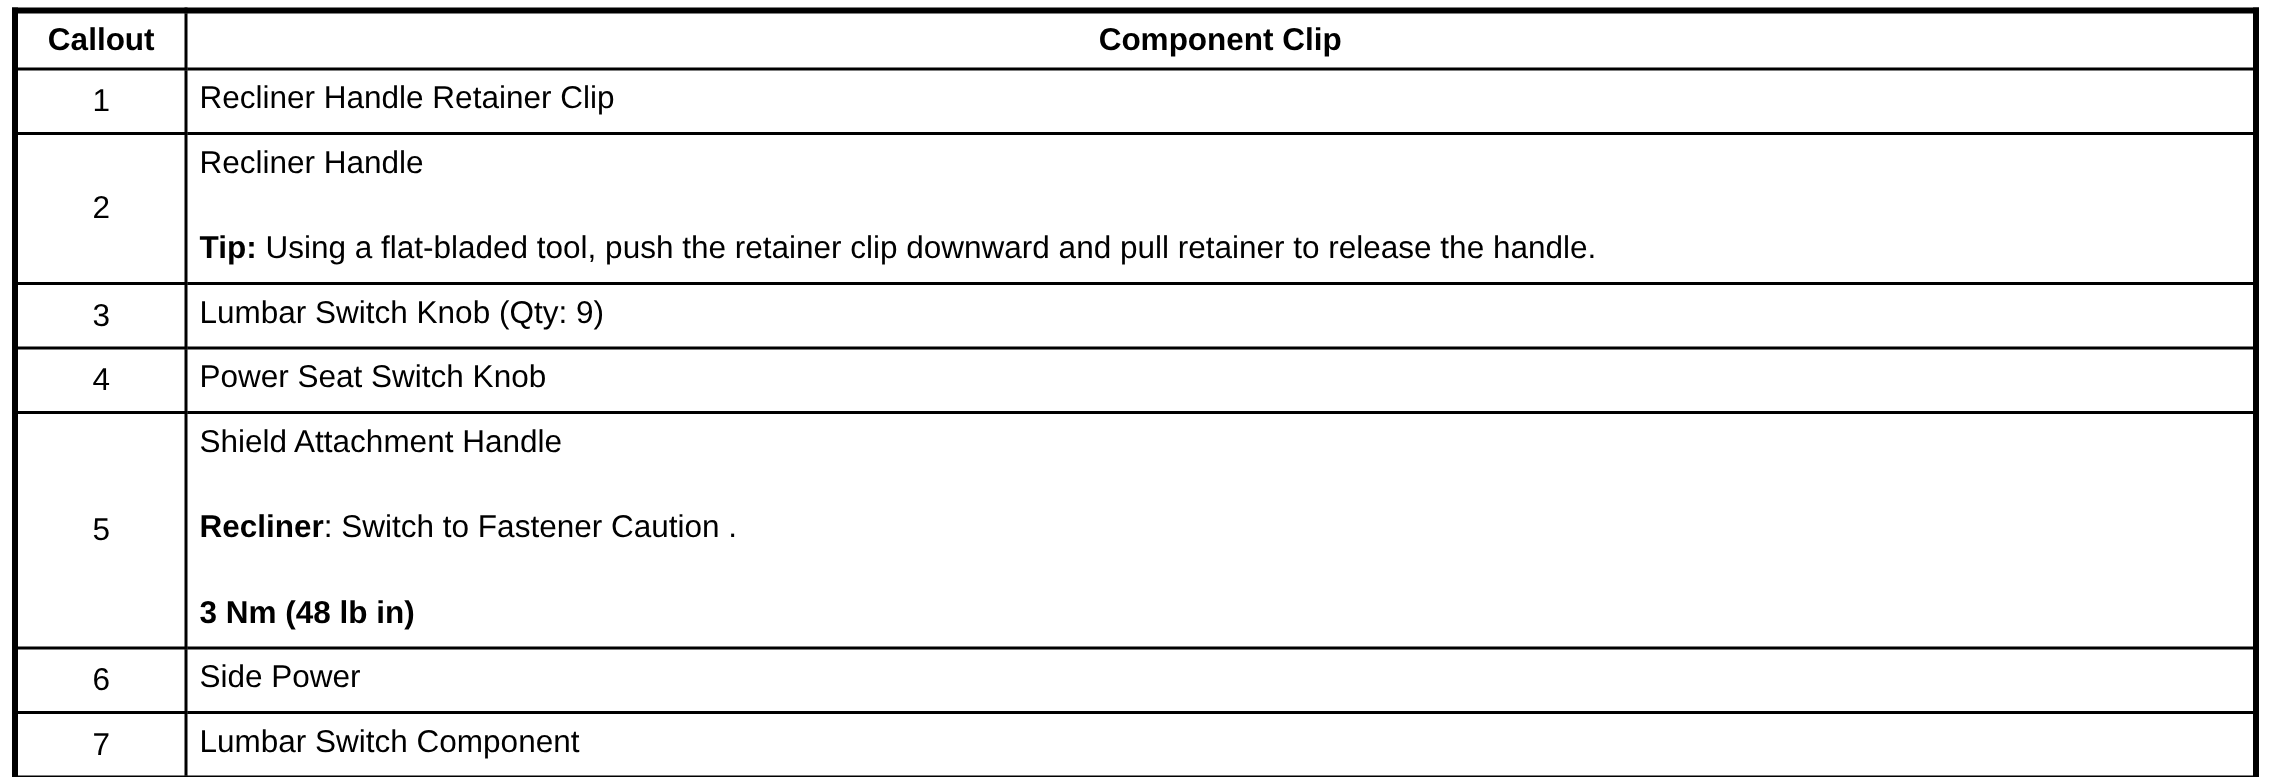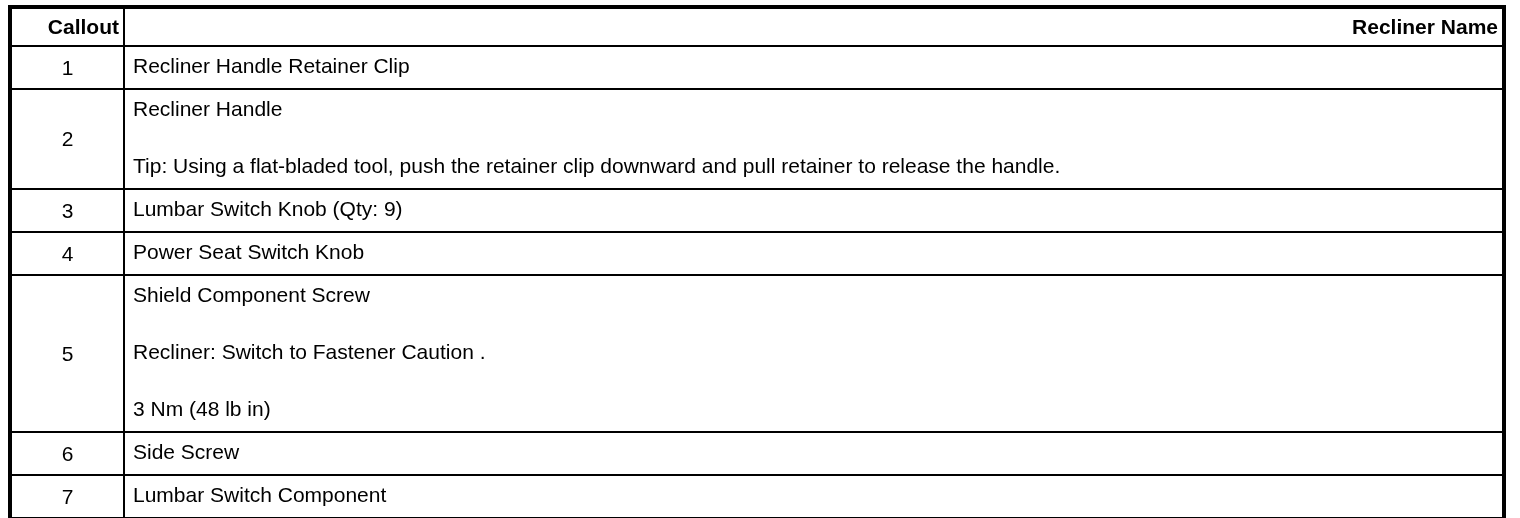--- a/index.html
+++ b/index.html
@@ -30,21 +30,21 @@
     background: #ffffff;
   }
   
   table.component-table {
     border: 4px solid #000000;
   }
   
   thead th {
     font-weight: bold;
     font-size: 22px;
-    text-align: right;
+    text-align: center;
     padding: 6px 4px;
     border-bottom: 3px solid #000000;
   }
   col.callout-col { width: 114px; }
   
   td.callout-cell {
     text-align: center;
     vertical-align: middle;
     padding: 7px 4px;
   }
@@ -52,35 +52,35 @@
   td.component-cell {
     text-align: left;
     padding: 7px 10px 10px 8px;
   }
   td.component-cell .para {
     margin: 0 0 33px 0;
   }
   td.component-cell .para:last-child {
     margin-bottom: 0;
   }
-  .seg-bold { font-weight: normal; }
+  .seg-bold { font-weight: bold; }
 </style>
 </head>
 <body>
 
 <div class="table-wrap">
   <table class="component-table">
     <colgroup>
       <col class="callout-col">
       <col>
     </colgroup>
     <thead>
       <tr>
         <th>Callout</th>
-        <th>Recliner Name</th>
+        <th>Component Clip</th>
       </tr>
     </thead>
     <tbody id="table-body">
         <tr>
           <td class="callout-cell">1</td>
           <td class="component-cell">
             <div class="para"><span class="seg-regular">Recliner Handle Retainer Clip</span></div>
           </td>
         </tr>
         <tr>
@@ -98,29 +98,29 @@
         </tr>
         <tr>
           <td class="callout-cell">4</td>
           <td class="component-cell">
             <div class="para"><span class="seg-regular">Power Seat Switch Knob</span></div>
           </td>
         </tr>
         <tr>
           <td class="callout-cell">5</td>
           <td class="component-cell">
-            <div class="para"><span class="seg-regular">Shield Component Screw</span></div>
+            <div class="para"><span class="seg-regular">Shield Attachment Handle</span></div>
             <div class="para"><span class="seg-bold">Recliner</span><span class="seg-regular">: Switch to Fastener Caution .</span></div>
             <div class="para"><span class="seg-bold">3 Nm (48 lb in)</span></div>
           </td>
         </tr>
         <tr>
           <td class="callout-cell">6</td>
           <td class="component-cell">
-            <div class="para"><span class="seg-regular">Side Screw</span></div>
+            <div class="para"><span class="seg-regular">Side Power</span></div>
           </td>
         </tr>
         <tr>
           <td class="callout-cell">7</td>
           <td class="component-cell">
             <div class="para"><span class="seg-regular">Lumbar Switch Component</span></div>
           </td>
         </tr>
       </tbody>
   </table>

